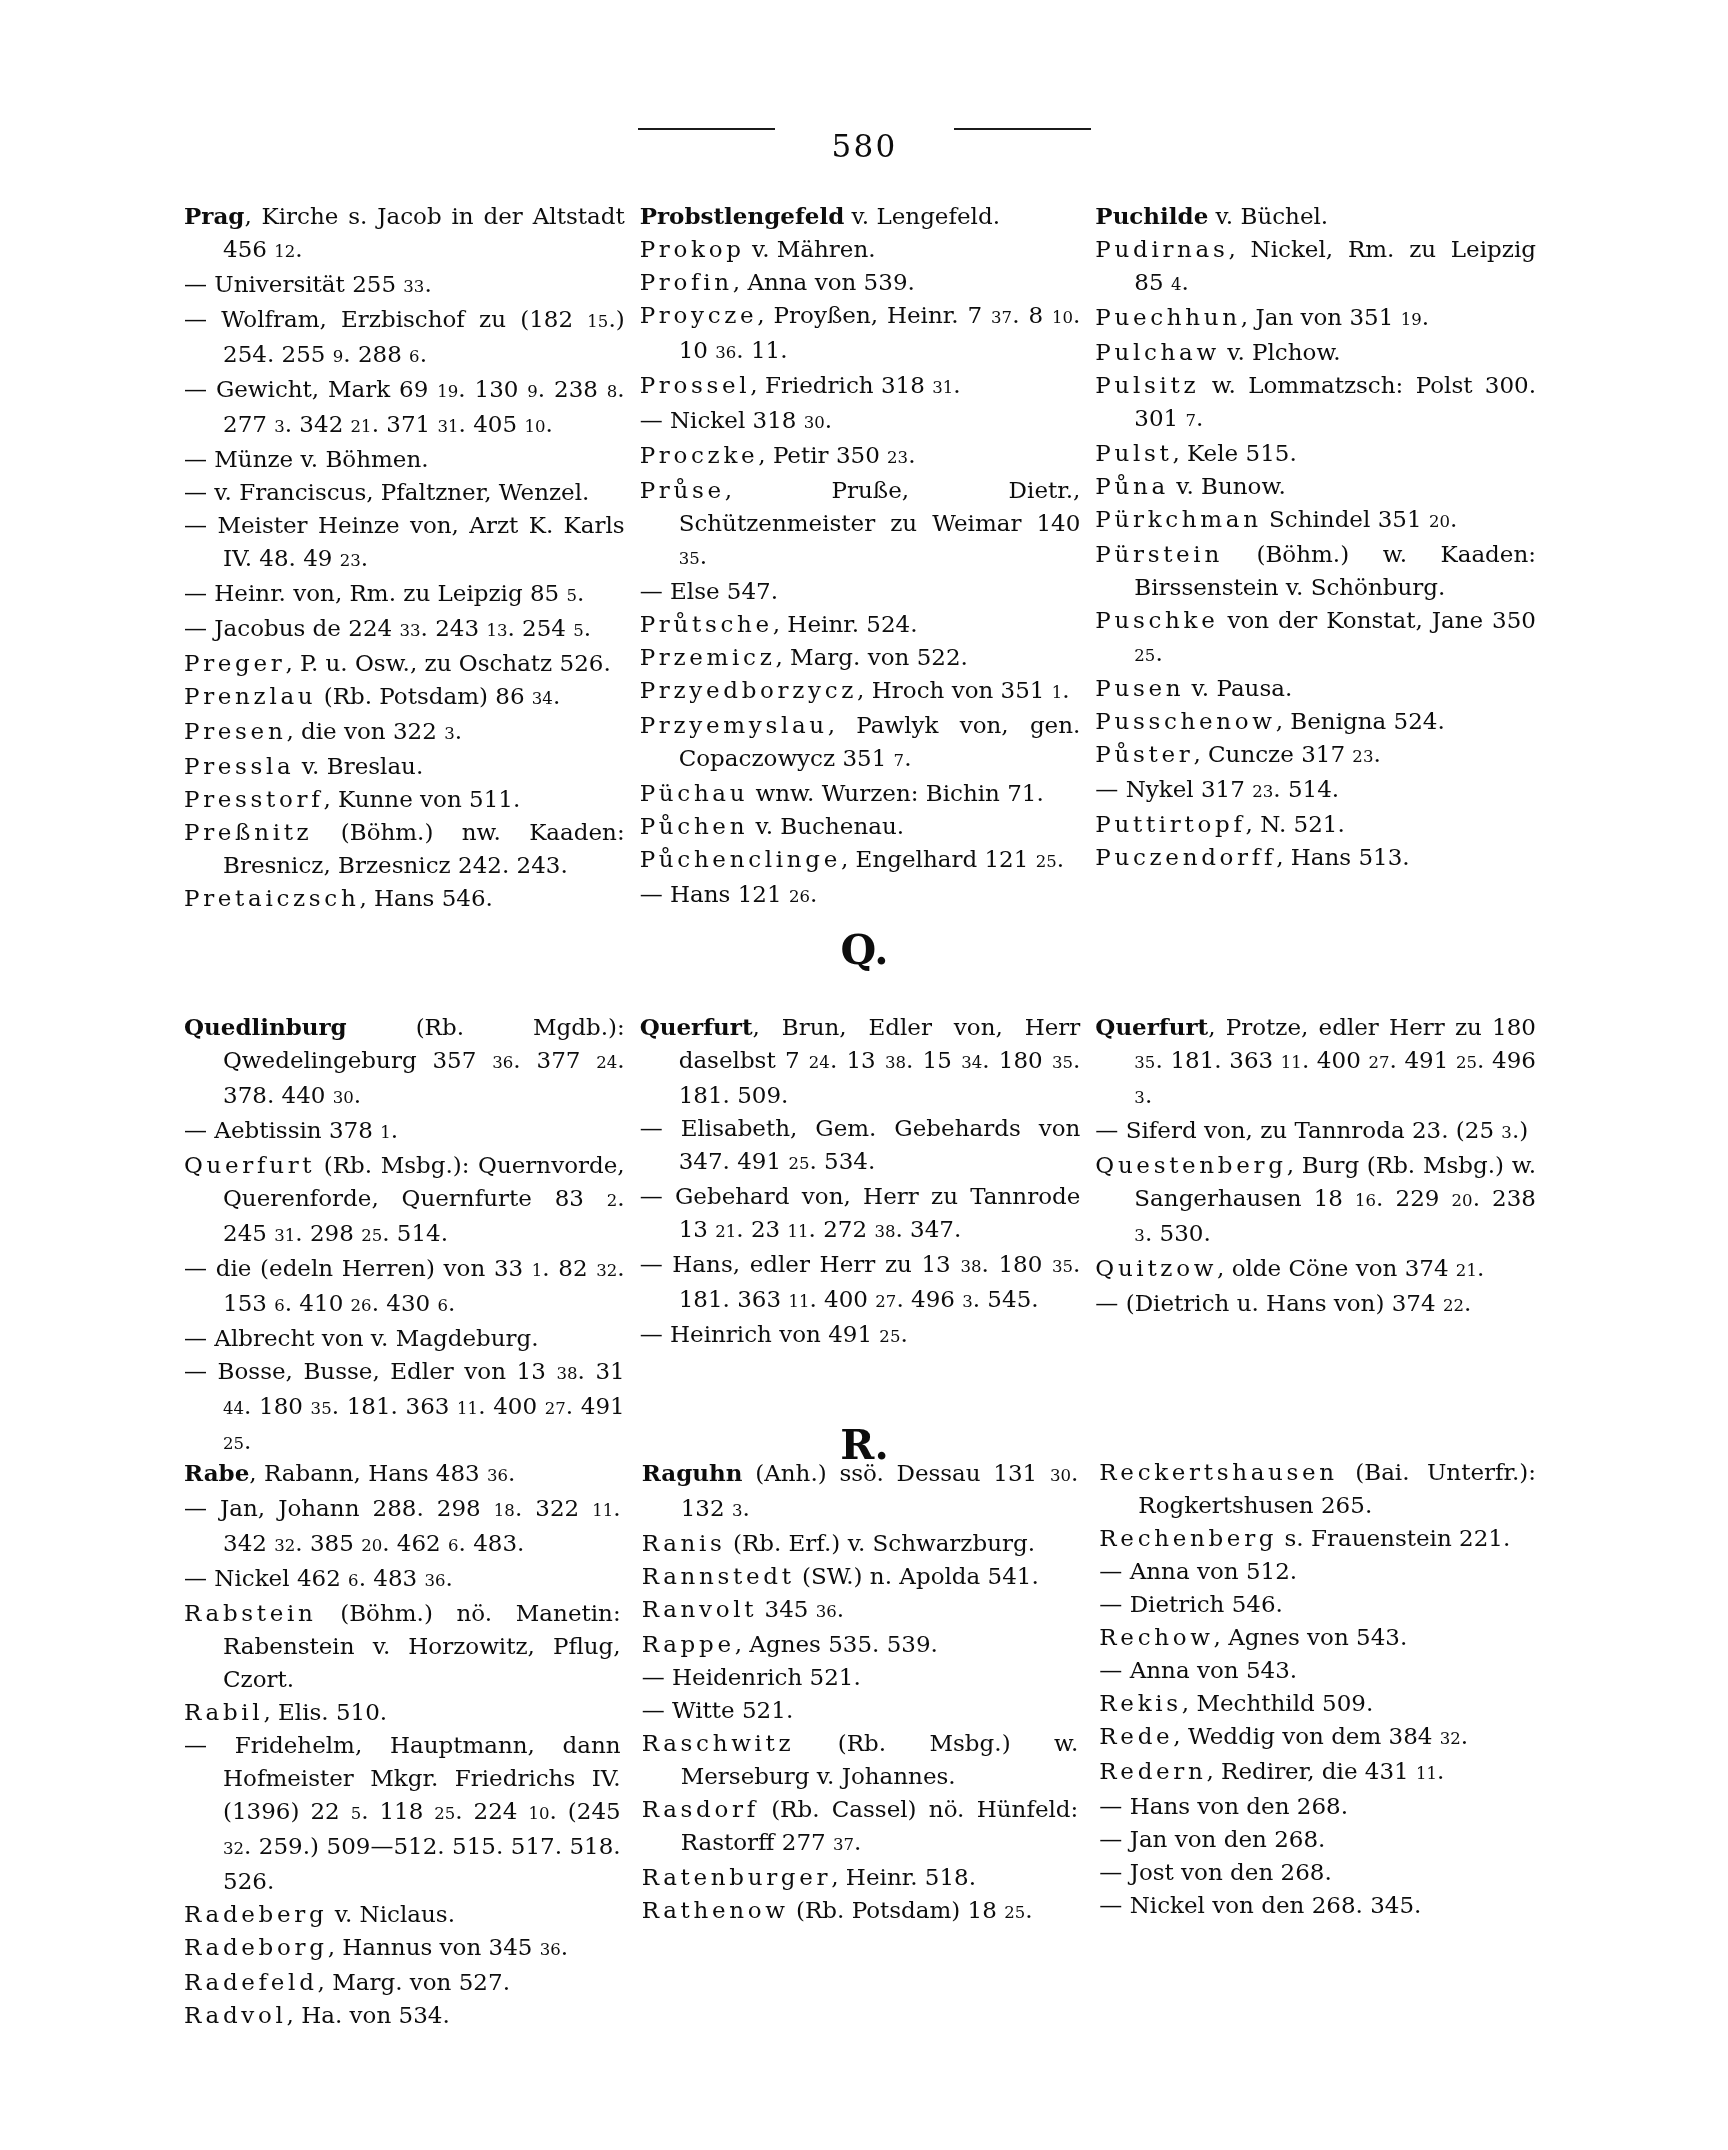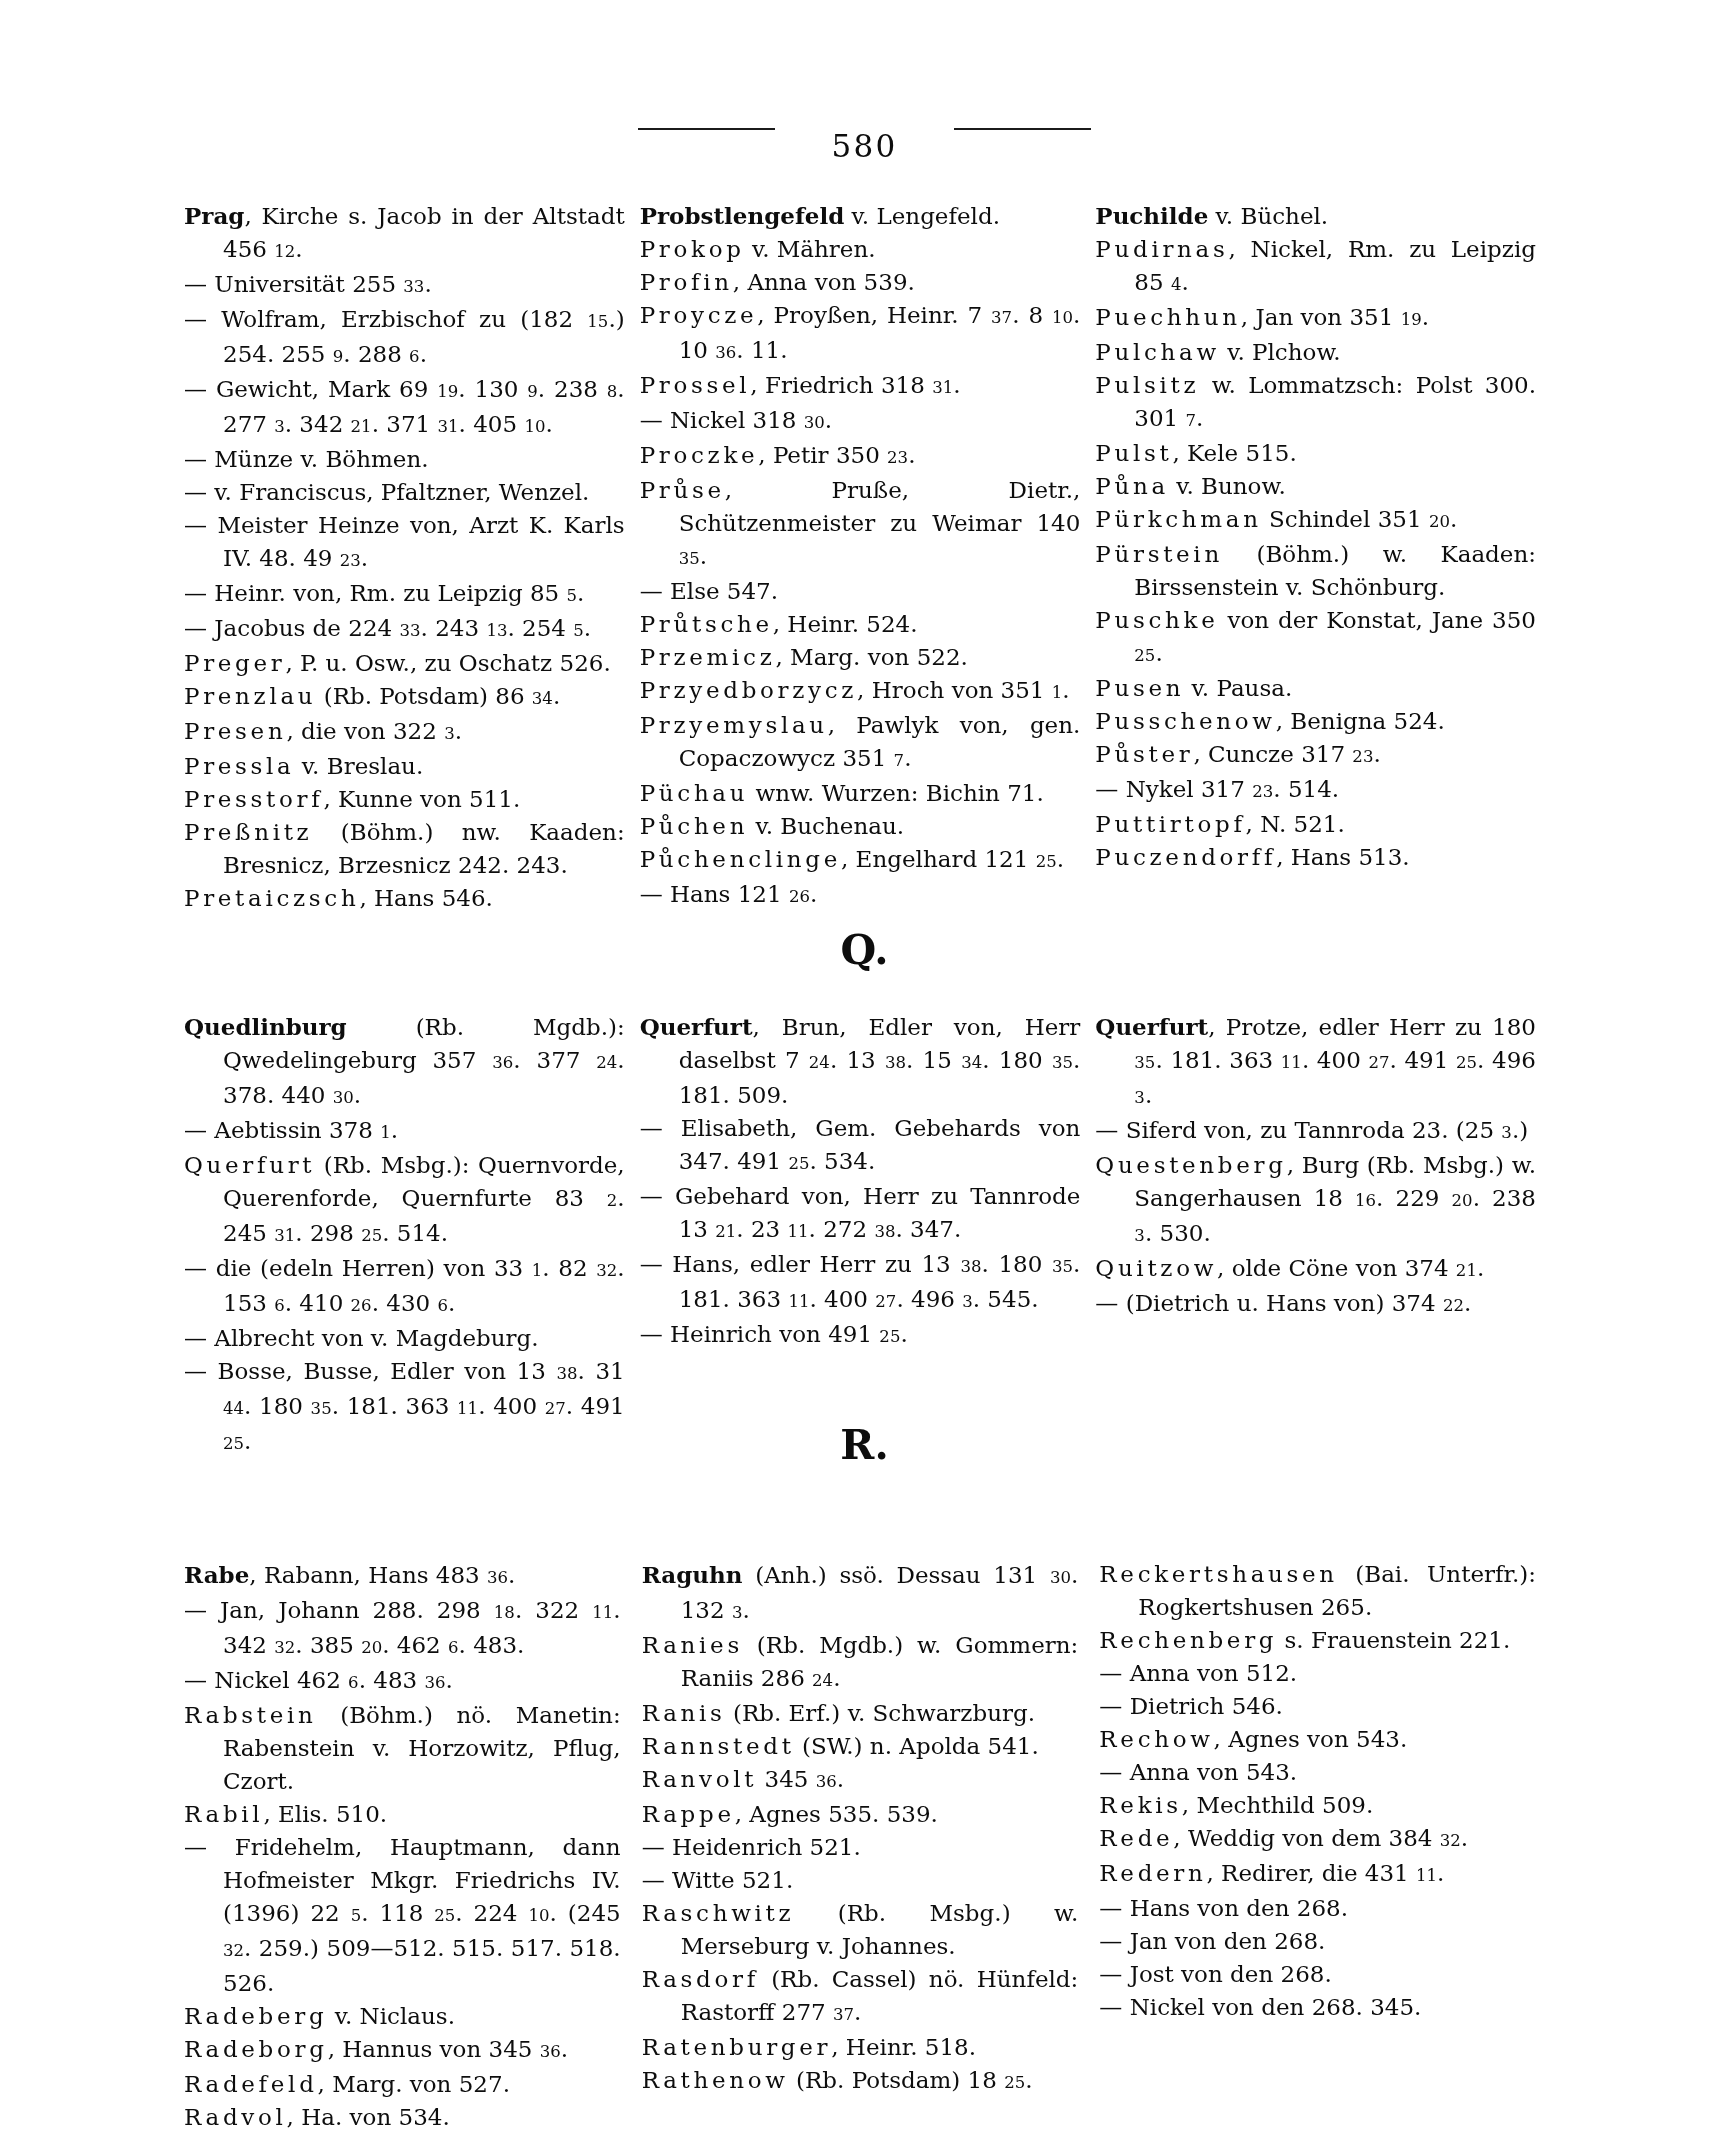--- a/index.html
+++ b/index.html
@@ -22,21 +22,21 @@
     text-align:center;font-weight:bold;font-size:41px;
   }
   #head-Q{top:926px;}
   #head-R{top:1421px;}
   .cols{
     position:absolute;left:184px;width:1352px;
     display:flex;gap:15px;align-items:flex-start;
   }
   #sec-P{top:199px;}
   #sec-Q{top:1010px;}
-  #sec-R{top:1558px;gap:21px;}
+  #sec-R{top:1456px;gap:21px;}
   .col{width:441px;}
   .entry{
     margin:0;
     padding-left:39px;text-indent:-39px;
     font-size:23px;line-height:33px;
     text-align:justify;
   }
   .hw.bold{font-weight:bold;}
   .hw.sp{letter-spacing:0.16em;}
   .hw.dash{letter-spacing:0;}
@@ -143,21 +143,20 @@
           <p class="entry"><span class="hw sp">Rabstein</span> (Böhm.) nö. Manetin: Rabenstein v. Horzowitz, Pflug, Czort.</p>
           <p class="entry"><span class="hw sp">Rabil</span>, Elis. 510.</p>
           <p class="entry"><span class="hw dash">—</span> Fridehelm, Hauptmann, dann Hofmeister Mkgr. Friedrichs IV. (1396) 22 <span class="ln">5</span>. 118 <span class="ln">25</span>. 224 <span class="ln">10</span>. (245 <span class="ln">32</span>. 259.) 509—512. 515. 517. 518. 526.</p>
           <p class="entry"><span class="hw sp">Radeberg</span> v. Niclaus.</p>
           <p class="entry"><span class="hw sp">Radeborg</span>, Hannus von 345 <span class="ln">36</span>.</p>
           <p class="entry"><span class="hw sp">Radefeld</span>, Marg. von 527.</p>
           <p class="entry"><span class="hw sp">Radvol</span>, Ha. von 534.</p>
         </div>
         <div class="col">
           <p class="entry"><span class="hw bold">Raguhn</span> (Anh.) ssö. Dessau 131 <span class="ln">30</span>. 132 <span class="ln">3</span>.</p>
-          <p class="entry"><span class="hw sp">Ranies</span> (Rb. Mgdb.) w. Gommern: Raniis 286 <span class="ln">24</span>.</p>
           <p class="entry"><span class="hw sp">Ranis</span> (Rb. Erf.) v. Schwarzburg.</p>
           <p class="entry"><span class="hw sp">Rannstedt</span> (SW.) n. Apolda 541.</p>
           <p class="entry"><span class="hw sp">Ranvolt</span> 345 <span class="ln">36</span>.</p>
           <p class="entry"><span class="hw sp">Rappe</span>, Agnes 535. 539.</p>
           <p class="entry"><span class="hw dash">—</span> Heidenrich 521.</p>
           <p class="entry"><span class="hw dash">—</span> Witte 521.</p>
           <p class="entry"><span class="hw sp">Raschwitz</span> (Rb. Msbg.) w. Merseburg v. Johannes.</p>
           <p class="entry"><span class="hw sp">Rasdorf</span> (Rb. Cassel) nö. Hünfeld: Rastorff 277 <span class="ln">37</span>.</p>
           <p class="entry"><span class="hw sp">Ratenburger</span>, Heinr. 518.</p>
           <p class="entry"><span class="hw sp">Rathenow</span> (Rb. Potsdam) 18 <span class="ln">25</span>.</p>

